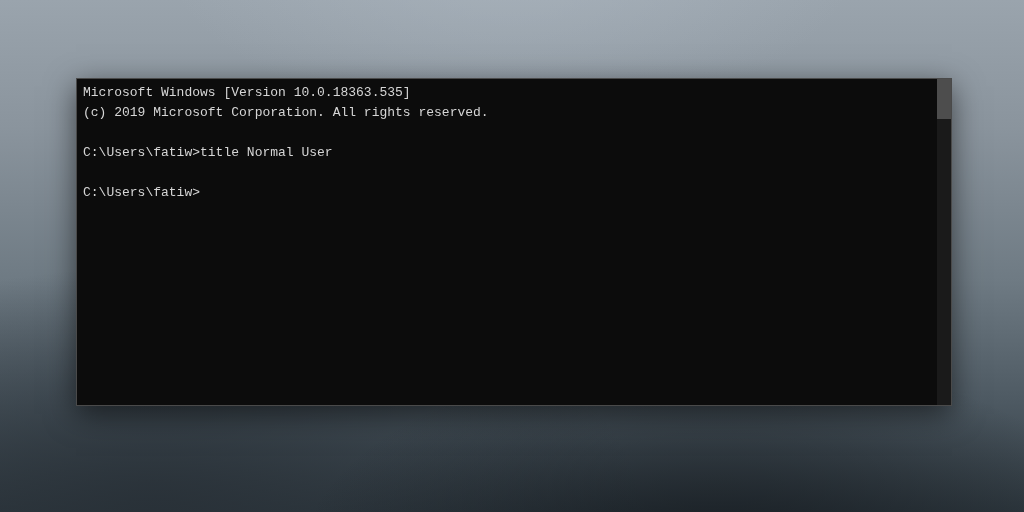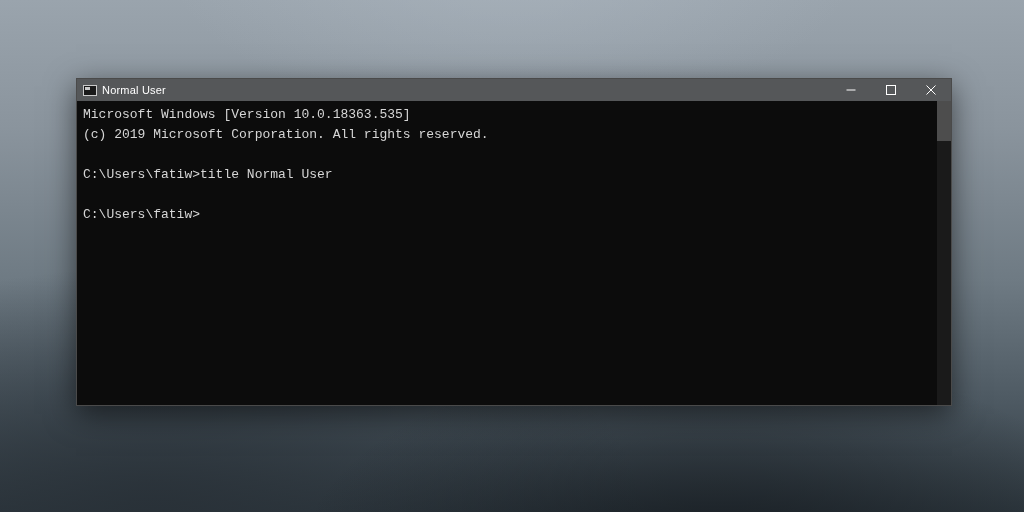--- a/index.html
+++ b/index.html
@@ -112,43 +112,20 @@
     width: 14px;
     height: 40px;
     background: #4d4d4d;
   }
 </style>
 </head>
 <body>
 
 <div class="desktop">
   <div class="window">
-    <div class="titlebar">
-      <div class="title-icon"></div>
-      <div class="title-text">Normal User</div>
-      <div class="title-spacer"></div>
-      <div class="win-controls">
-        <div class="win-btn">
-          <svg width="10" height="10" viewBox="0 0 10 10">
-              <line x1="0.5" y1="5" x2="9.5" y2="5" stroke="#ffffff" stroke-width="1"></line>
-            </svg>
-        </div>
-        <div class="win-btn">
-          <svg width="10" height="10" viewBox="0 0 10 10">
-              <rect x="0.5" y="0.5" width="9" height="9" fill="none" stroke="#ffffff" stroke-width="1"></rect>
-            </svg>
-        </div>
-        <div class="win-btn">
-          <svg width="10" height="10" viewBox="0 0 10 10">
-              <line x1="0.5" y1="0.5" x2="9.5" y2="9.5" stroke="#ffffff" stroke-width="1"></line>
-              <line x1="9.5" y1="0.5" x2="0.5" y2="9.5" stroke="#ffffff" stroke-width="1"></line>
-            </svg>
-        </div>
-      </div>
-    </div>
     <div class="terminal-area">
       <div class="terminal-content"><span>Microsoft Windows [Version 10.0.18363.535]</span>
 <span>(c) 2019 Microsoft Corporation. All rights reserved.</span>
 <span></span>
 <span>C:\Users\fatiw&gt;title Normal User</span>
 <span></span>
 <span>C:\Users\fatiw&gt;</span></div>
       <div class="scrollbar-track">
         <div class="scrollbar-thumb"></div>
       </div>

